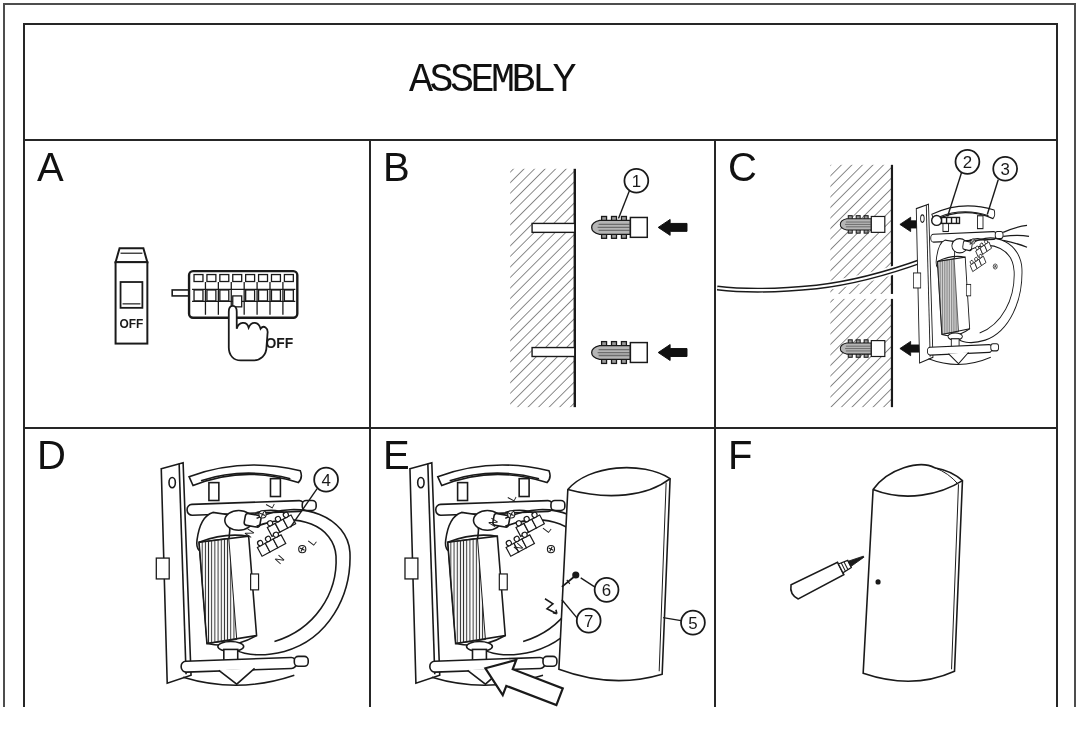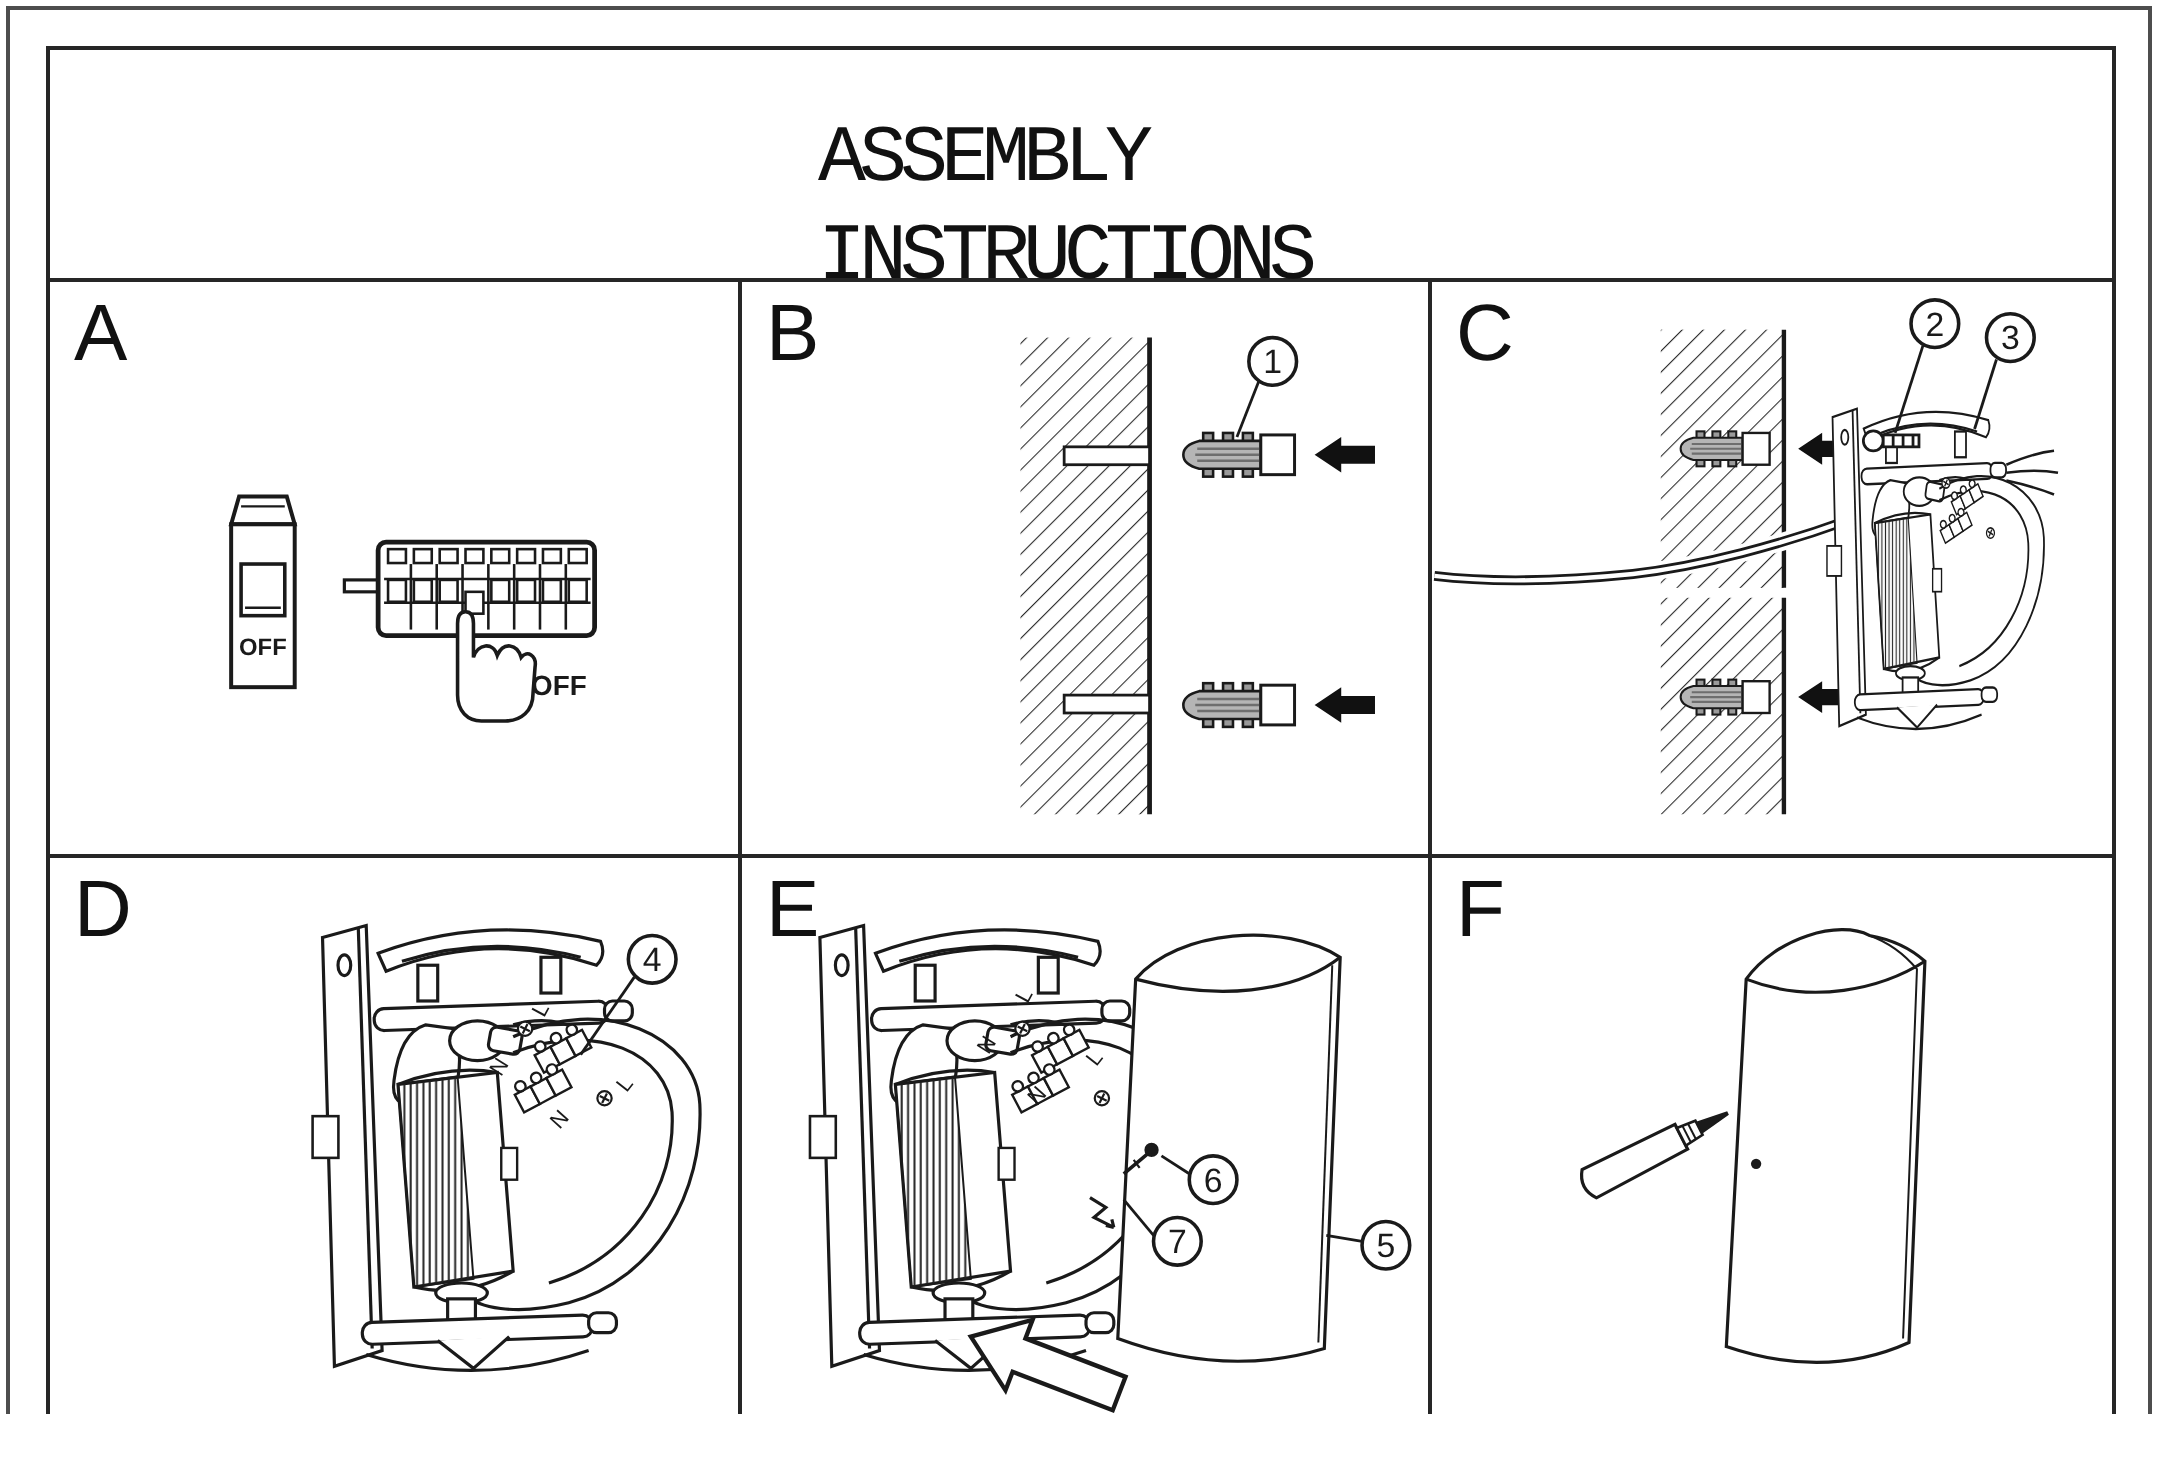--- a/index.html
+++ b/index.html
@@ -113,21 +113,20 @@
             <use href="#termblock" x="106" y="86"></use>
           </g>
       </g>
     </defs>
   </svg>
 
   <div class="inner-frame">
 
     <div class="title-box">
       <div class="title-line l1">ASSEMBLY</div>
-      <div class="title-line l2">INSTRUCTIONS</div>
     </div>
 
     <div class="panel p-a">
       <div class="panel-letter">A</div>
       <svg viewBox="0 0 346 288" width="346" height="286">
         <g stroke="#1a1a1a" fill="none" stroke-width="2">
           <g>
             <polygon points="90,122 94,108 118,108 122,122" fill="#fff"></polygon>
             <line x1="95" y1="113" x2="117" y2="113" stroke-width="1.2"></line>
             <rect x="90" y="122" width="32" height="82" fill="#fff"></rect>

